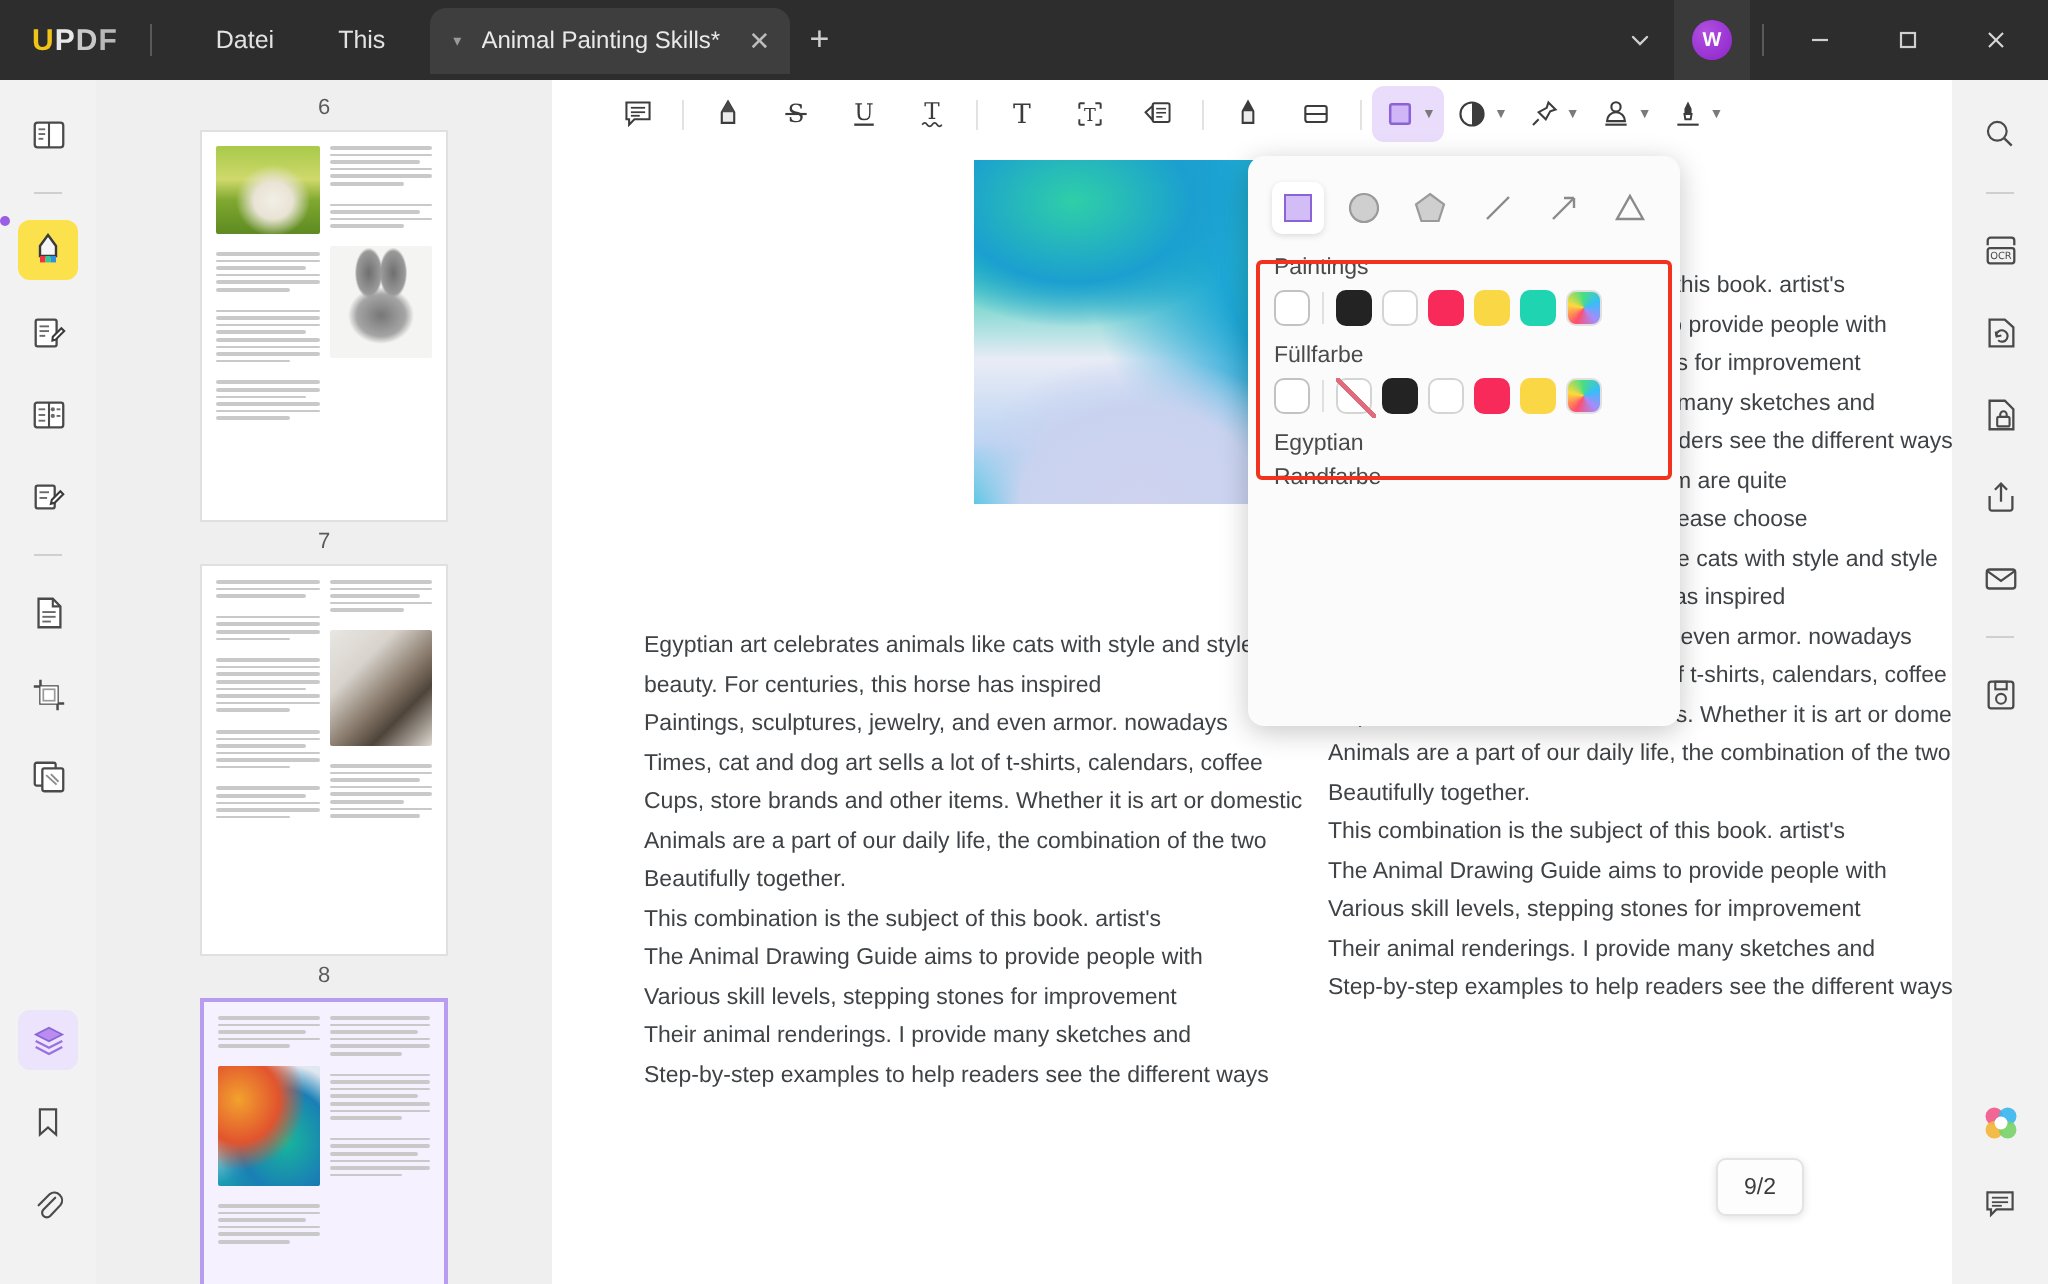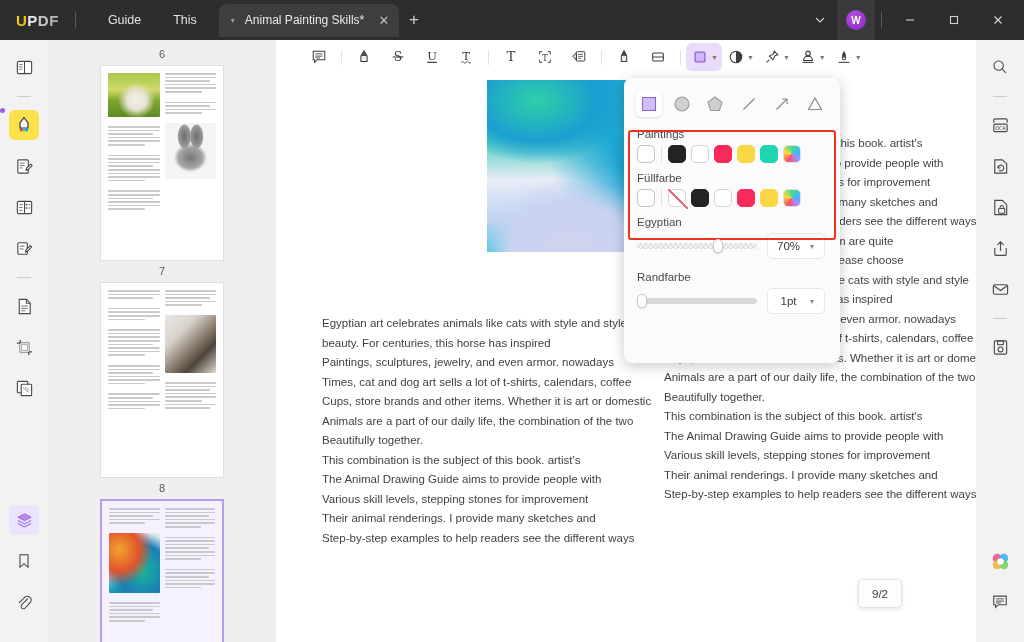--- a/index.html
+++ b/index.html
@@ -257,21 +257,21 @@
 
   <div class="titlebar">
     <div class="tb-left">
       <div class="logo">
         <span>U</span>
           <span>P</span>
           <span>D</span>
           <span>F</span>
       </div>
       <div class="tb-sep"></div>
-      <div class="menu-item">Guide</div>
+      <div class="menu-item">Datei</div>
       <div class="menu-item">This</div>
       <div class="tab">
         <span class="caret">▾</span>
         <span class="tab-title">Animal Painting Skills*</span>
         <span class="tab-close">✕</span>
       </div>
       <div class="newtab">+</div>
     </div>
     <div class="tb-right">
       <div class="tb-btn">
@@ -832,40 +832,22 @@
       <div class="sw-div"></div>
       <div class="sw noneslash"></div>
       <div class="sw" style="background:#232323;border-color:#232323"></div>
       <div class="sw" style="background:#ffffff"></div>
       <div class="sw" style="background:#f72a5a;border-color:#f72a5a"></div>
       <div class="sw" style="background:#fad745;border-color:#fad745"></div>
       <div class="sw rainbow"></div>
     </div>
 
     <div class="sec-label">Egyptian</div>
-    <div class="ctrl-row" style="margin-bottom:12px">
-      <div class="slider-track slider-checks">
-        <div class="knob" style="left:76px"></div>
-      </div>
-      <div class="combo">
-        <span class="cv">70%</span>
-        <span class="cc">▼</span>
-      </div>
-    </div>
 
     <div class="sec-label">Randfarbe</div>
-    <div class="ctrl-row">
-      <div class="slider-track slider-plain">
-        <div class="knob" style="left:0px"></div>
-      </div>
-      <div class="combo">
-        <span class="cv">1pt</span>
-        <span class="cc">▼</span>
-      </div>
-    </div>
   </div>
 
   <div class="right-rail">
     <div class="rail-icon">
       <span>
         <svg width="18" height="18" viewBox="0 0 20 20">
             <circle cx="8.5" cy="8.5" r="5.2" stroke="#4a4a4a" stroke-width="1.2" fill="none"></circle>
             <line x1="12.4" y1="12.4" x2="16.5" y2="16.5" stroke="#4a4a4a" stroke-width="1.3"></line>
           </svg>
       </span>

